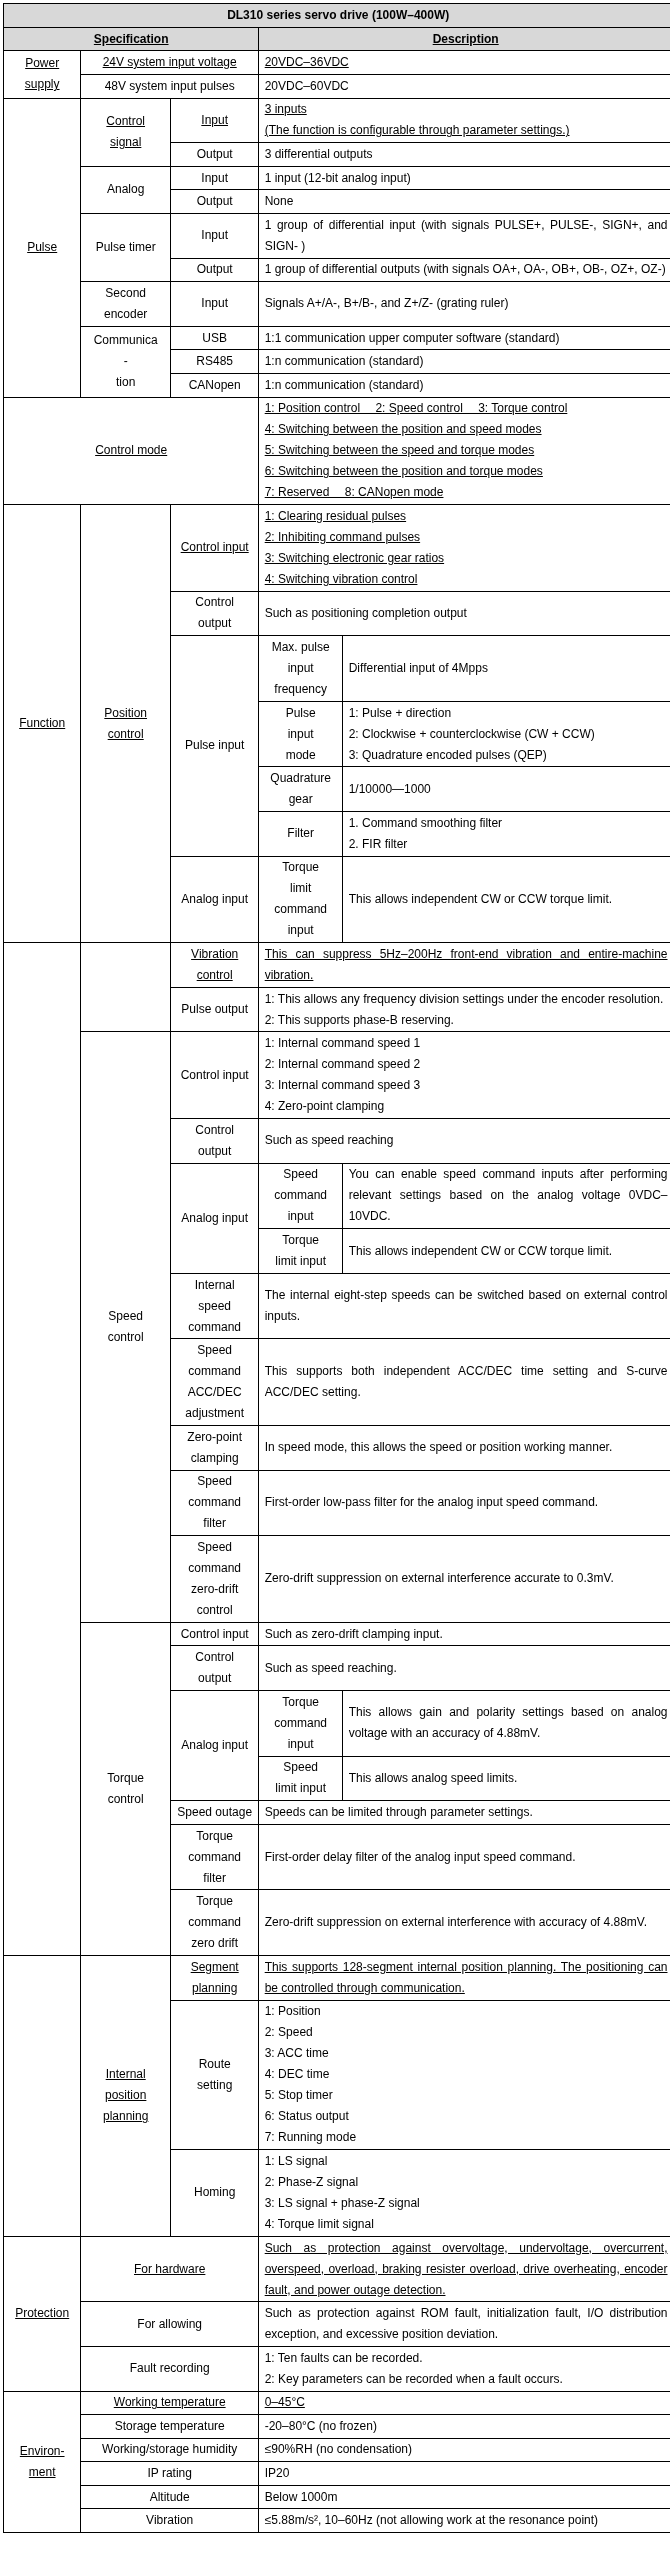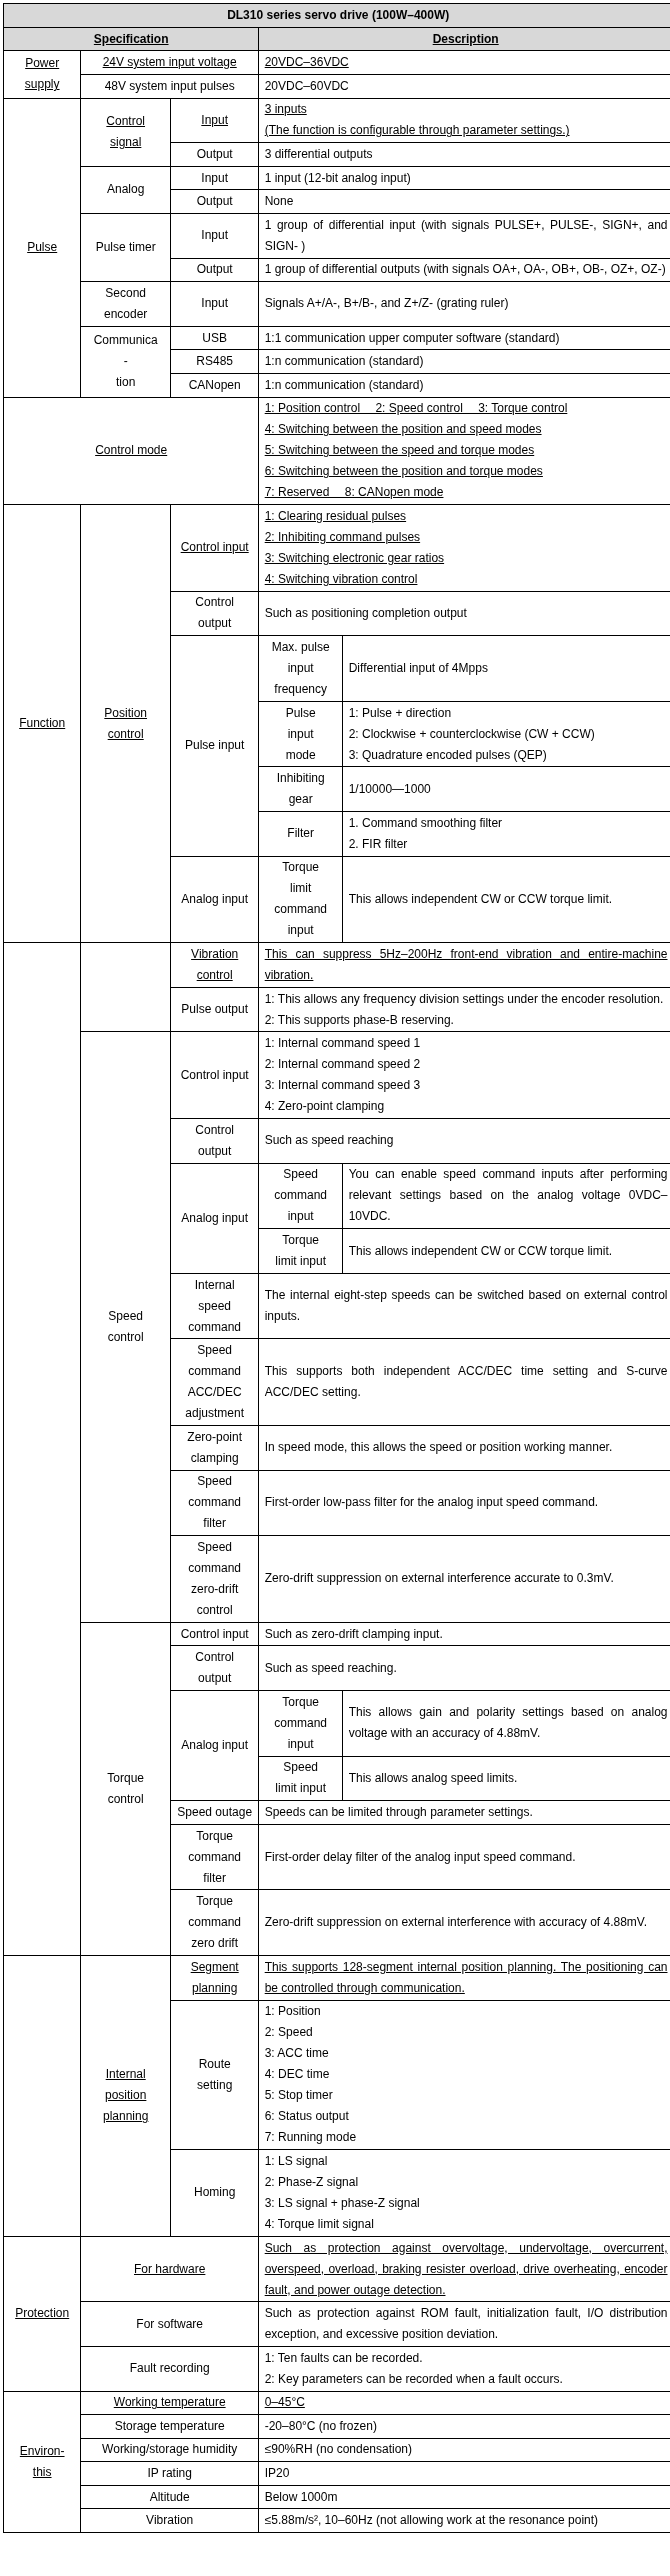--- a/index.html
+++ b/index.html
@@ -132,21 +132,21 @@
   </tr>
   <tr>
     <td class="lab">Pulse
 input
 mode</td>
     <td class="desc">1: Pulse + direction
 2: Clockwise + counterclockwise (CW + CCW)
 3: Quadrature encoded pulses (QEP)</td>
   </tr>
   <tr>
-    <td class="lab">Inhibiting
+    <td class="lab">Quadrature
 gear</td>
     <td class="desc">1/10000—1000</td>
   </tr>
   <tr>
     <td class="lab">Filter</td>
     <td class="desc">1. Command smoothing filter
 2. FIR filter</td>
   </tr>
   <tr>
     <td class="lab">Analog input</td>
@@ -293,32 +293,32 @@
 3: LS signal + phase-Z signal
 4: Torque limit signal</td>
   </tr>
 
   <tr class="sec">
     <td class="lab" rowspan="3">Protection</td>
     <td class="lab" colspan="2">For hardware</td>
     <td class="desc just para" colspan="2">Such as protection against overvoltage, undervoltage, overcurrent, overspeed, overload, braking resister overload, drive overheating, encoder fault, and power outage detection.</td>
   </tr>
   <tr>
-    <td class="lab" colspan="2">For software</td>
+    <td class="lab" colspan="2">For allowing</td>
     <td class="desc just para" colspan="2">Such as protection against ROM fault, initialization fault, I/O distribution exception, and excessive position deviation.</td>
   </tr>
   <tr>
     <td class="lab" colspan="2">Fault recording</td>
     <td class="desc" colspan="2">1: Ten faults can be recorded.
 2: Key parameters can be recorded when a fault occurs.</td>
   </tr>
 
   <tr class="sec">
     <td class="lab" rowspan="6">Environ-
-this</td>
+ment</td>
     <td class="lab" colspan="2">Working temperature</td>
     <td class="desc" colspan="2">0–45°C</td>
   </tr>
   <tr>
     <td class="lab" colspan="2">Storage temperature</td>
     <td class="desc" colspan="2">-20–80°C (no frozen)</td>
   </tr>
   <tr>
     <td class="lab" colspan="2">Working/storage humidity</td>
     <td class="desc" colspan="2">≤90%RH (no condensation)</td>

